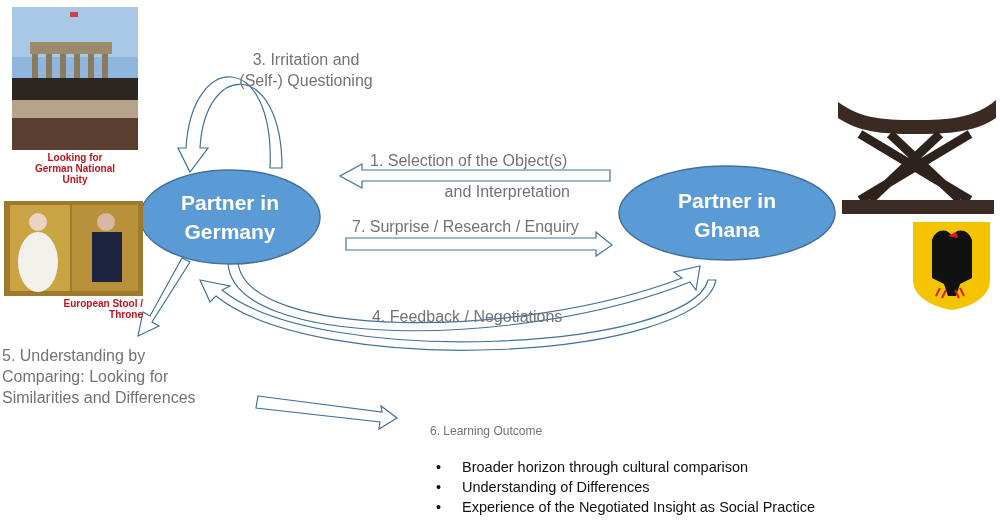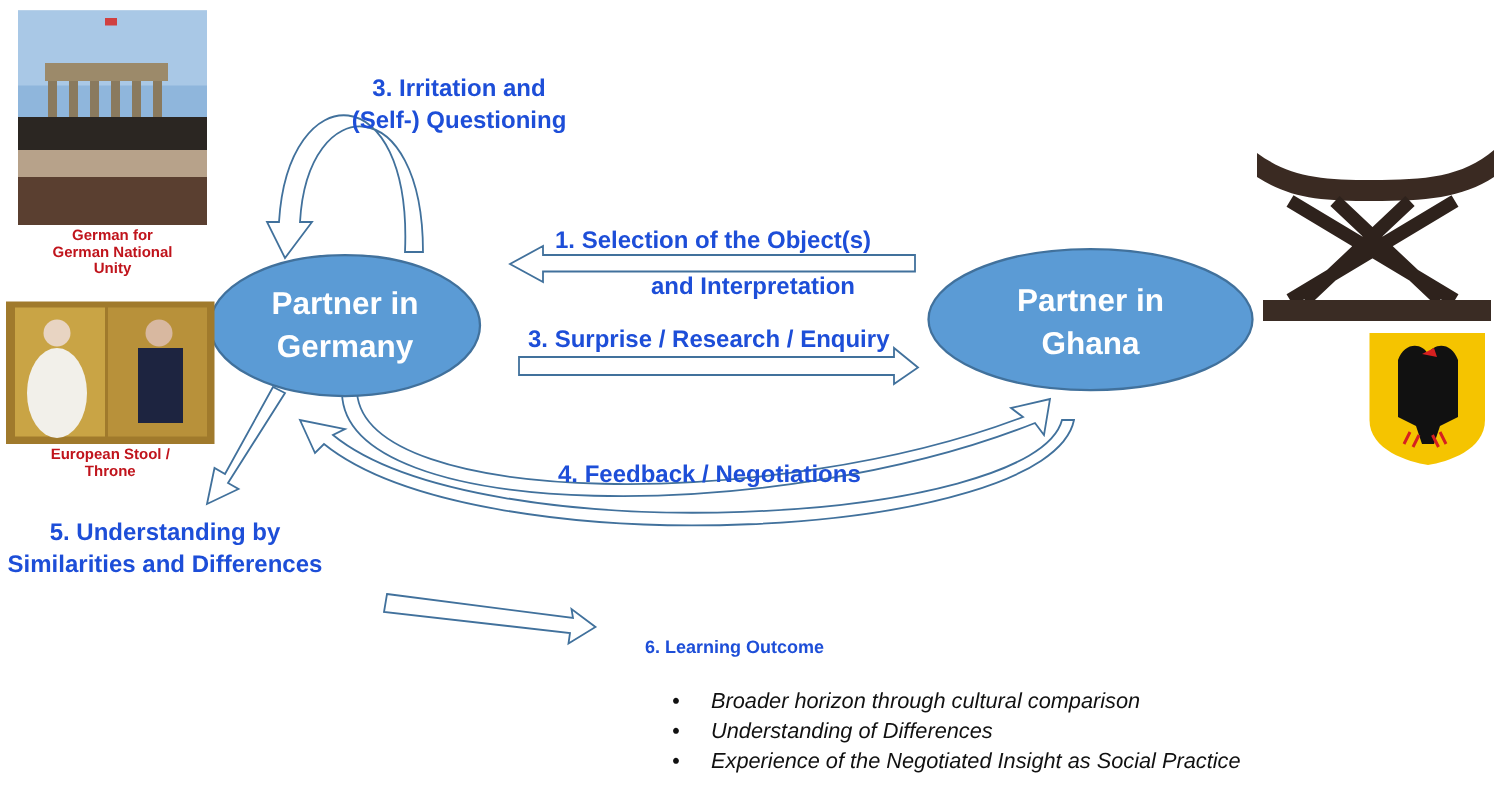--- a/index.html
+++ b/index.html
@@ -1,23 +1,23 @@
 <!DOCTYPE html>
 <html><head>
   <meta charset="utf-8">
   <style>
     html, body { margin: 0; padding: 0; background: #ffffff; }
     body { width: 1000px; height: 530px; position: relative; overflow: hidden;
            font-family: "Liberation Sans", "DejaVu Sans", sans-serif; }
     .abs { position: absolute; }
-    .label { font-weight: bold; color: #1d4ed8; font-size: 16px; line-height: 21px; }
+    .label { font-weight: normal; color: #737373; font-size: 16px; line-height: 21px; }
     .caption { font-weight: bold; color: #c0141c; font-size: 10px; line-height: 11px; text-align: center; }
     .ellipse-text { color: #ffffff; font-weight: bold; font-size: 21px; line-height: 29px; text-align: center; }
     svg { position: absolute; left: 0; top: 0; }
-    .outcome-list { margin: 16px; padding: 0; list-style: none; font-style: italic; }
+    .outcome-list { margin: 4px; padding: 0; list-style: none; }
     .outcome-list li { font-size: 14.5px; line-height: 20px; color: #111; position: relative; padding-left: 28px; }
     .outcome-list li::before { content: "•"; position: absolute; left: 2px; top: 0; }
   </style>
 </head>
 <body>
 
 <svg width="1000" height="530" viewBox="0 0 1000 530">
 
   <path d="M 282 168 C 282 60, 205 60, 200 148 L 208 148 L 190 172 L 178 148 L 186 148 C 192 50, 275 50, 270 168 Z" fill="#ffffff" stroke="#41719c" stroke-width="1.2"></path>
 
@@ -70,48 +70,49 @@
 
   <g>
     <path d="M 913 222 L 990 222 L 990 280 C 990 300, 965 308, 952 310 C 939 308, 913 300, 913 280 Z" fill="#f5c400"></path>
     <path d="M 932 240 C 936 228, 948 228, 952 236 C 956 228, 968 228, 972 240 L 972 278 L 960 284 L 956 296 L 948 296 L 944 284 L 932 278 Z" fill="#111111"></path>
     <path d="M 948 236 L 956 232 L 958 238 Z" fill="#d62020"></path>
     <path d="M 940 288 L 936 296 M 946 290 L 942 298 M 960 288 L 964 296 M 955 290 L 959 298" stroke="#d62020" stroke-width="2"></path>
   </g>
 </svg>
 
 <div class="abs caption" style="left:12px; top:152px; width:126px;">
-  <div>German for</div>
+  <div>Looking for</div>
   <div>German National</div>
   <div>Unity</div>
 </div>
-<div class="abs caption" style="left:4px; top:298px; width:139px;">
+<div class="abs caption" style="left:4px; top:298px; width:139px;text-align:right;">
   <div>European Stool /</div>
   <div>Throne</div>
 </div>
 
 <div class="abs ellipse-text" style="left:140px; top:188px; width:180px;">
   <div>Partner in</div>
   <div>Germany</div>
 </div>
 <div class="abs ellipse-text" style="left:619px; top:186px; width:216px;">
   <div>Partner in</div>
   <div>Ghana</div>
 </div>
 
 <div class="abs label" style="left:226px; top:49px; width:160px; text-align:center;">
   <div>3. Irritation and</div>
   <div>(Self-) Questioning</div>
 </div>
 <div class="abs label" style="left:370px; top:150px; width:240px; text-align:left;">1. Selection of the Object(s)</div>
 <div class="abs label" style="left:370px; top:181px; width:200px; text-align:right;">and Interpretation</div>
-<div class="abs label" style="left:352px; top:216px; width:260px;">3. Surprise / Research / Enquiry</div>
+<div class="abs label" style="left:352px; top:216px; width:260px;">7. Surprise / Research / Enquiry</div>
 <div class="abs label" style="left:372px; top:306px; width:220px;">4. Feedback / Negotiations</div>
-<div class="abs label" style="left:2px; top:345px; width:216px; text-align:center;">
+<div class="abs label" style="left:2px; top:345px; width:216px; text-align:left;">
   <div>5. Understanding by</div>
+  <div>Comparing: Looking for</div>
   <div>Similarities and Differences</div>
 </div>
 
 <div class="abs" style="left:430px; top:421px; width:420px;">
   <div class="label" style="font-size:12px; margin-bottom:15px;">6. Learning Outcome</div>
   <ul class="outcome-list">
     <li>Broader horizon through cultural comparison</li>
     <li>Understanding of Differences</li>
     <li>Experience of the Negotiated Insight as Social Practice</li>
   </ul>

